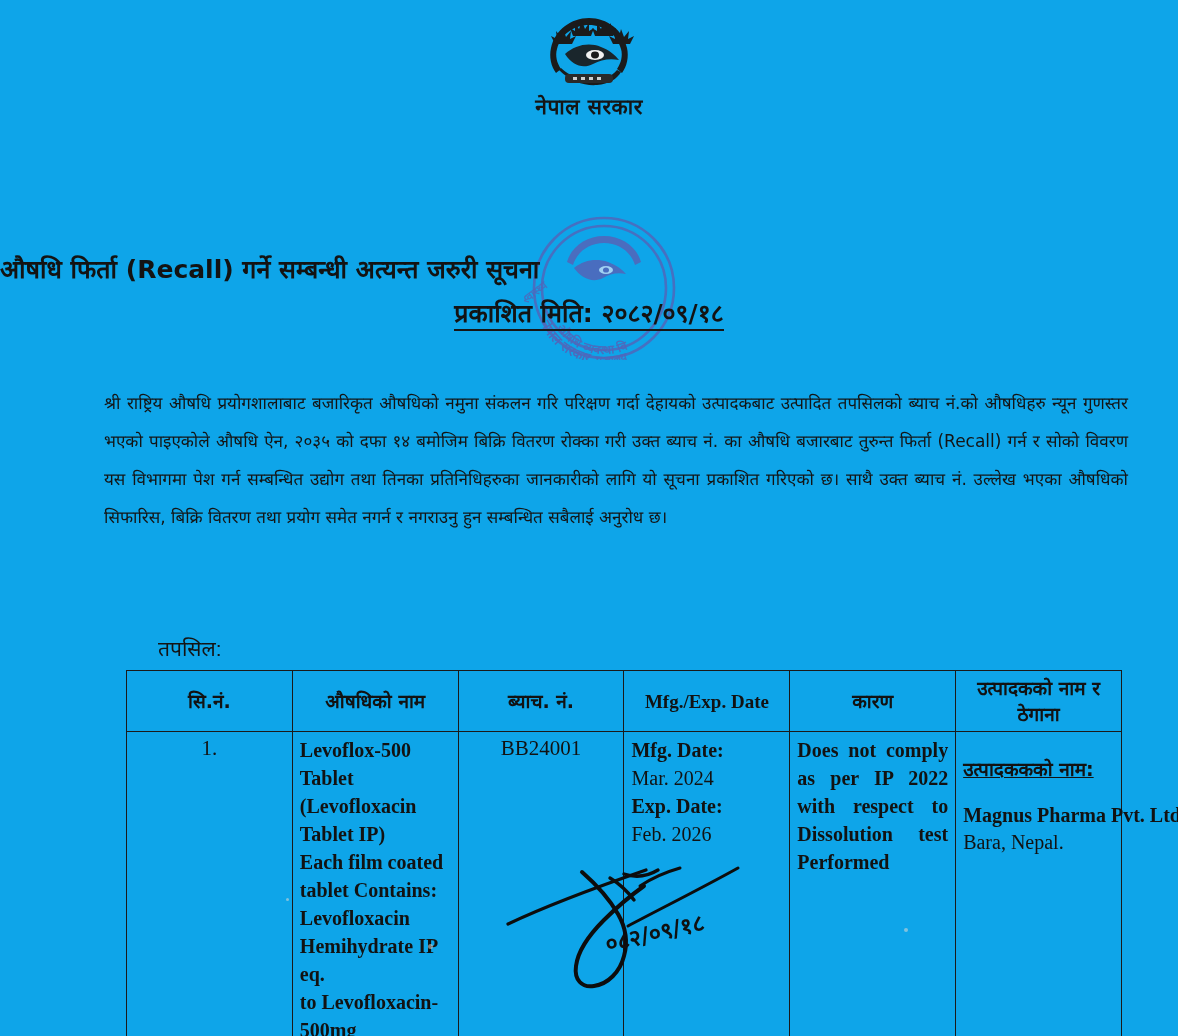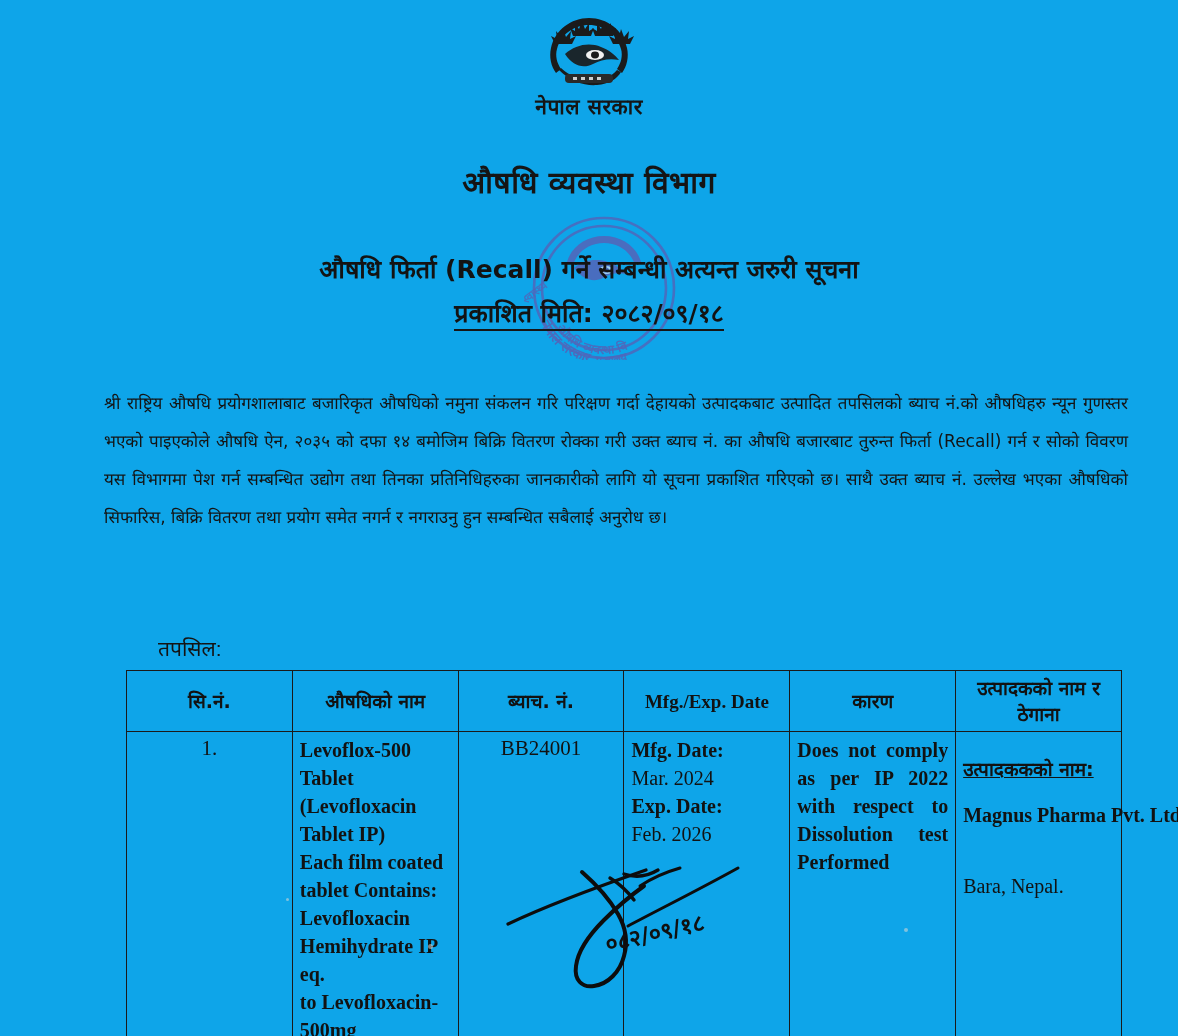--- a/index.html
+++ b/index.html
@@ -45,21 +45,21 @@
   }
   .gov-line-1 { top: 92px;  font-size: 21px; font-weight: 700; }
   .gov-line-2 { top: 127px; font-size: 21px; font-weight: 700; }
   .gov-line-3 { top: 161px; font-size: 30px; font-weight: 700; }
 
   .notice-title {
     position: absolute;
     top: 251px;
     left: 0;
     width: 1178px;
-    text-align: center;
+    text-align: left;
     font-family: "DejaVu Sans", sans-serif;
     font-size: 25px;
     font-weight: 700;
     color: #131313;
   }
   .publish-date {
     position: absolute;
     top: 295px;
     left: 0;
     width: 1178px;
@@ -171,21 +171,21 @@
     margin-bottom: 20px;
     white-space: nowrap;
   }
   .maker-line {
     font-family: "Liberation Serif", serif;
     font-size: 20px;
     line-height: 27px;
     font-weight: 700;
     white-space: nowrap;
   }
-  .maker-line.thin { font-weight: 400; margin-top: 44px; }
+  .maker-line.thin { font-weight: 400; }
 
   
   .signature {
     position: absolute;
     left: 506px;
     top: 862px;
     width: 300px;
     height: 130px;
     pointer-events: none;
   }
@@ -226,21 +226,20 @@
           <ellipse cx="52" cy="41" rx="4" ry="3.4" fill="#1b1b1b"></ellipse>
           <path d="M16 56 C28 68 42 72 54 71 C66 70 74 65 78 58 L74 56 C68 63 60 66 52 66 C38 66 26 62 18 54 Z"></path>
           <rect x="22" y="60" width="48" height="9" rx="4" fill="#2a2a2a"></rect>
           <path d="M30 63 h4 v3 h-4 z M38 63 h4 v3 h-4 z M46 63 h4 v3 h-4 z M54 63 h4 v3 h-4 z" fill="#cfcfcf"></path>
         </g>
       </svg>
     </span>
   </div>
 
   <div class="gov-line gov-line-1">नेपाल सरकार</div>
-  <div class="gov-line gov-line-3">औषधि व्यवस्था विभाग</div>
 
   <div class="stamp">
     <svg width="160" height="152" viewBox="0 0 160 152">
       <defs>
         <path id="arcTop" d="M 18 84 A 62 62 0 0 1 142 84"></path>
         <path id="arcMid" d="M 10 86 A 70 70 0 0 0 150 86"></path>
         <path id="arcBot" d="M 24 90 A 56 56 0 0 0 136 90"></path>
       </defs>
       <g fill="none" stroke="#6a4fa8" stroke-width="2.6" opacity="0.85">
         <circle cx="80" cy="80" r="70"></circle>

